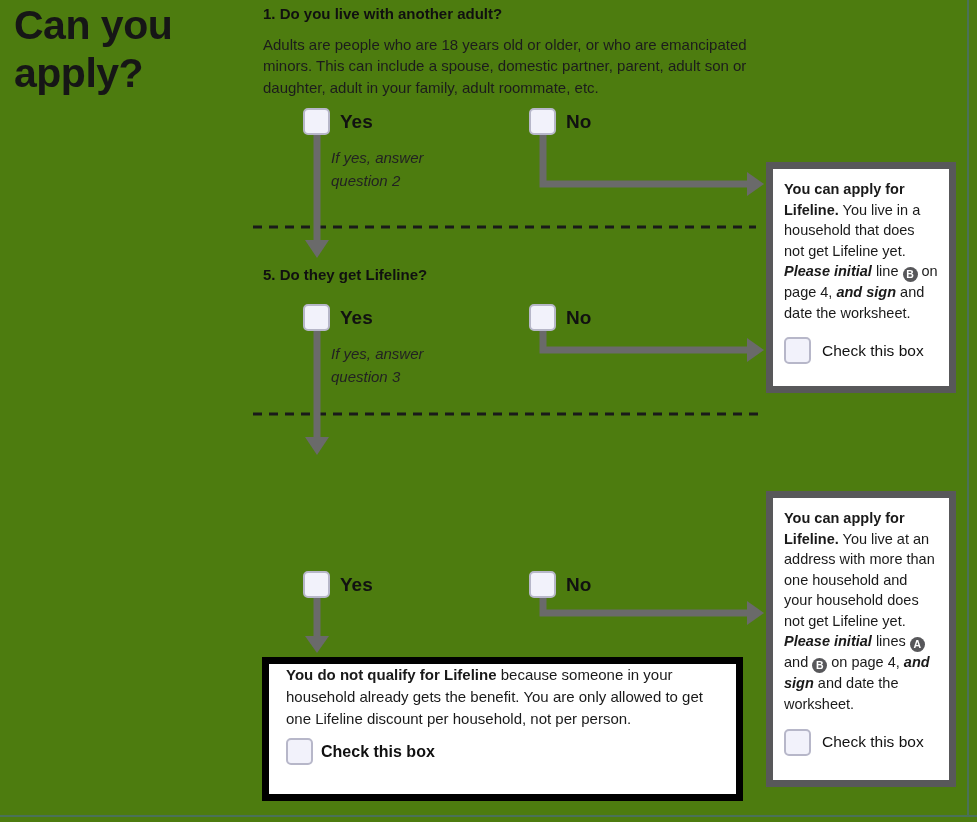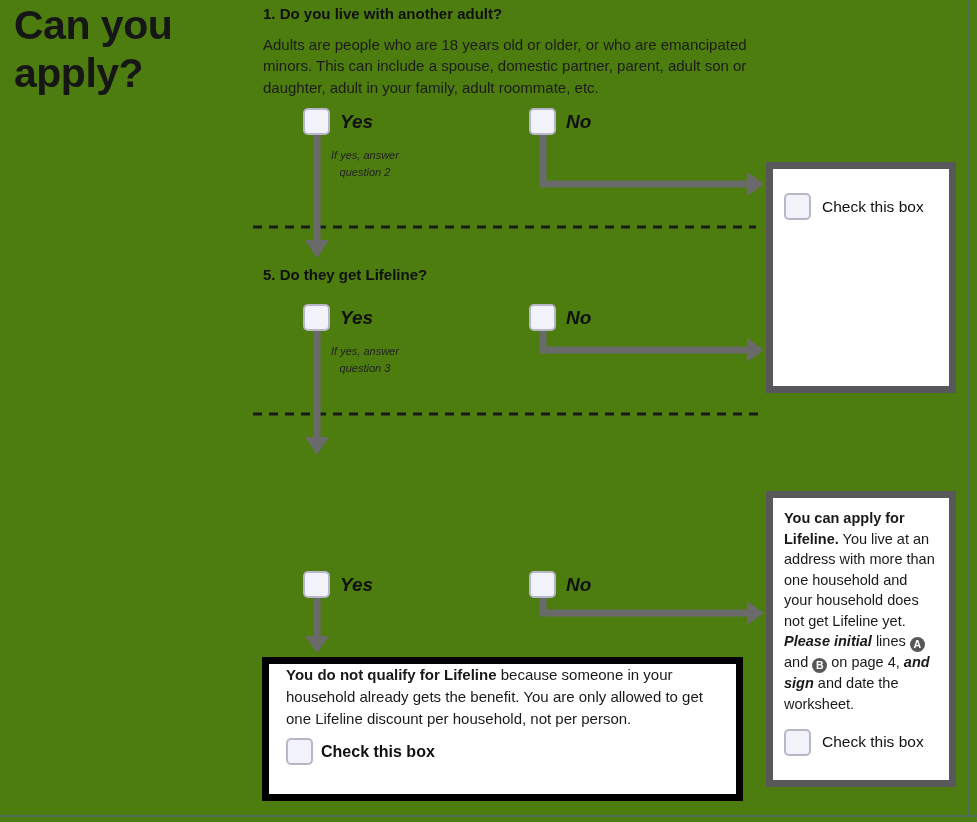--- a/index.html
+++ b/index.html
@@ -17,27 +17,27 @@
     color:#161616; margin:0;
   }
   .subtitle {
     position:absolute; left:14px; top:110px; width:212px;
     font-size:19px; font-weight:700; line-height:1.34; color:#111; margin:0;
   }
 
   
   .qtitle { position:absolute; font-size:15px; font-weight:700; color:#101010; line-height:1.25; margin:0; }
   .qdesc  { position:absolute; font-size:15px; line-height:1.43; color:#1c1c1c; margin:0; }
-  .note   { position:absolute; font-size:11px; font-style:italic; line-height:1.5; color:#222; white-space:pre-line;text-align:center; }
+  .note   { position:absolute; font-size:15px; font-style:italic; line-height:1.5; color:#222; white-space:pre-line; }
 
   .cb {
     position:absolute; display:block; width:27px; height:27px;
     background:#f2f2fb; border:2px solid #b7b7c9; border-radius:5px;
   }
-  .anslabel { position:absolute; font-size:19px; font-weight:700; color:#111;font-style:italic; }
+  .anslabel { position:absolute; font-size:19px; font-weight:700; color:#111; }
 
   
   .obox {
     position:absolute; left:766px; width:190px;
     border:7px solid #58585a; background:#fff; padding:10px 11px;
   }
   .obox p { margin:0; font-size:14.5px; line-height:1.42; color:#1a1a1a; }
   .b  { font-weight:700; }
   .bi { font-weight:700; font-style:italic; }
   .badge {
@@ -115,20 +115,21 @@
   <span class="anslabel" style="left:566px; top:307px;">No</span>
   <span class="note" style="left:331px; top:343px;">If yes, answer
 question 3</span>
 
   <span class="cb" style="left:303px; top:571px;"></span>
   <span class="anslabel" style="left:340px; top:574px;">Yes</span>
   <span class="cb" style="left:529px; top:571px;"></span>
   <span class="anslabel" style="left:566px; top:574px;">No</span>
 
   <div class="obox" style="top:162px; height:231px;">
+    <p><span class="b">You can apply for Lifeline.</span><span> You live in a household that does not get Lifeline yet. </span><span class="bi">Please initial</span><span> line </span><span class="badge">B</span><span> on page 4, </span><span class="bi">and sign</span><span> and date the worksheet.</span></p>
     <div class="cbrow">
       <span class="cb2"></span>
       <span class="cbrow-label">Check this box</span>
     </div>
   </div>
 
   <div class="obox" style="top:491px; height:296px;">
     <p><span class="b">You can apply for Lifeline.</span><span> You live at an address with more than one household and your household does not get Lifeline yet. </span><span class="bi">Please initial</span><span> lines </span><span class="badge">A</span><span> and </span><span class="badge">B</span><span> on page 4, </span><span class="bi">and sign</span><span> and date the worksheet.</span></p>
     <div class="cbrow">
       <span class="cb2"></span>

